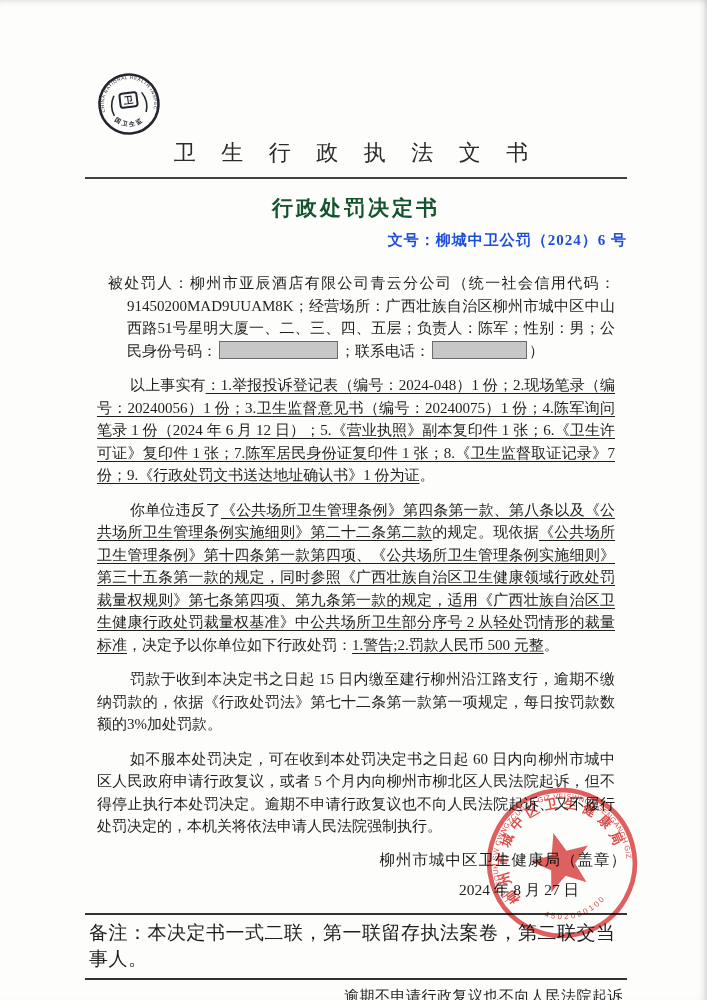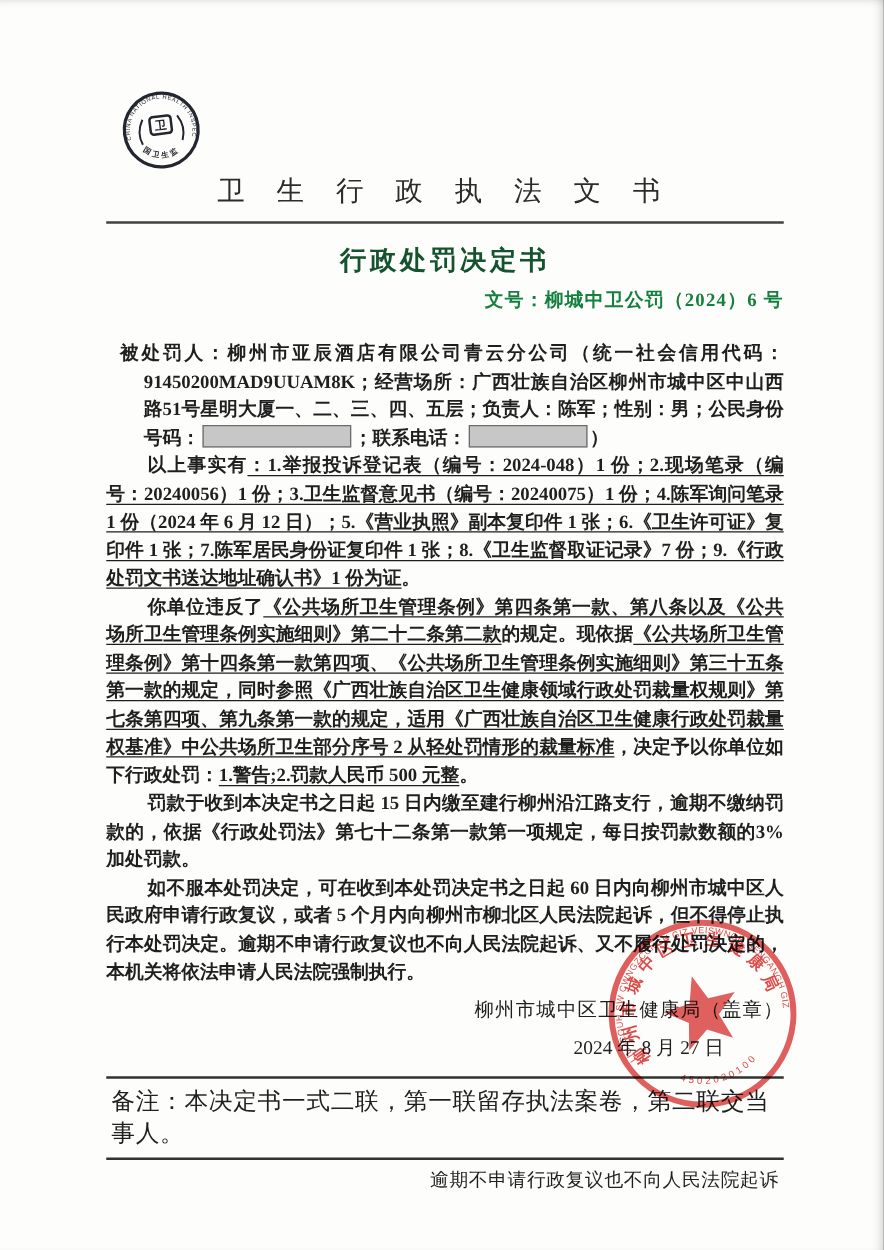--- a/index.html
+++ b/index.html
@@ -12,23 +12,23 @@
   .content{position:absolute;left:85px;top:0;width:542px;}
   .emblem{position:absolute;left:97px;top:72px;width:64px;height:64px;transform:rotate(-7deg);}
   .series-title{
     margin-top:138px;text-align:center;font-size:22px;letter-spacing:10px;
     color:#2c2c2c;padding-bottom:9px;border-bottom:2px solid #414141;white-space:nowrap;
   }
   .doc-title{
     margin-top:15px;text-align:center;font-weight:bold;font-size:21px;letter-spacing:3px;color:#14532d;
     font-family:"Liberation Sans","DejaVu Sans",sans-serif;
   }
-  .doc-number{margin-top:9px;text-align:right;font-size:15px;font-weight:bold;letter-spacing:1px;color:#15803d;}
+  .doc-number{margin-top:9px;text-align:right;font-size:15px;font-weight:bold;letter-spacing:1px;color:#1d4ed8;}
   .docbody{margin-top:22px;font-size:15px;line-height:22.5px;text-align:justify;}
-  .docbody p{margin:0;font-weight:bold;}
+  .docbody p{margin:12px;}
   .hanging{padding-left:30px;text-indent:-19px;}
   .indent{text-indent:2.2em;}
   .u{text-decoration:underline;text-underline-offset:3px;text-decoration-thickness:1px;}
   .redact{
     display:inline-block;height:16px;background:#c7c7c7;border:1px solid #6b6b6b;
     vertical-align:-3px;margin:0 2px;
   }
   .signature{margin-top:8px;position:relative;text-align:right;font-size:15.5px;}
   .sig-agency{letter-spacing:1px;}
   .sig-date{margin-top:9px;padding-right:48px;}

